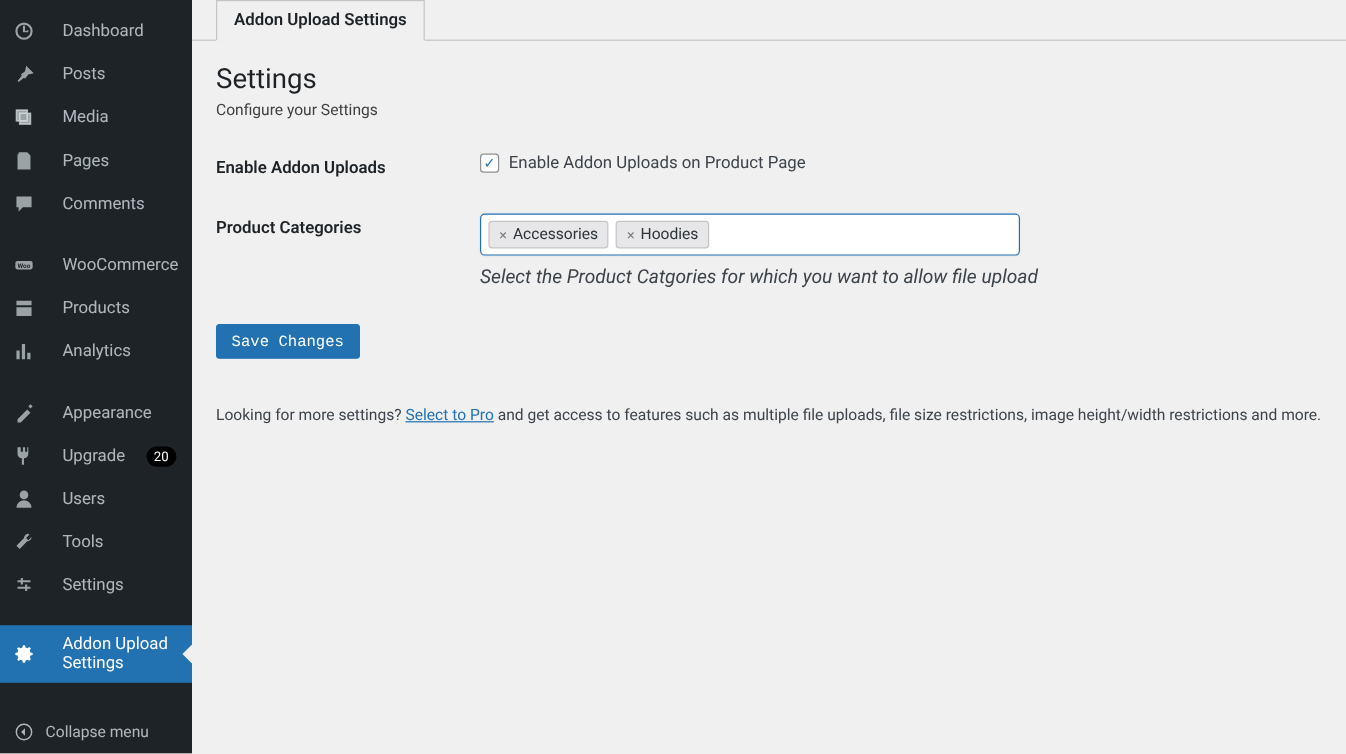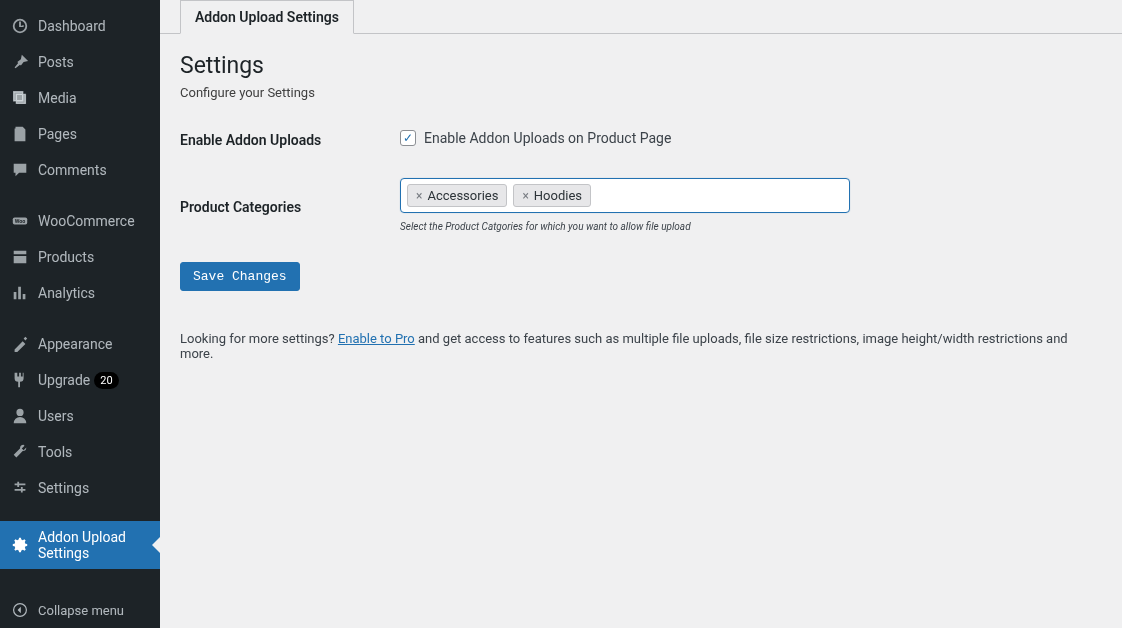--- a/index.html
+++ b/index.html
@@ -26,20 +26,21 @@
 .menu { list-style: none; padding-top: 8px; }
 .menu li { position: relative; }
 .menu a {
   display: flex;
   align-items: center;
   padding: 8px 8px 8px 10px;
   color: rgba(240,246,252,.7);
   text-decoration: none;
   font-size: 14px;
   min-height: 34px;
+  gap: 14px;
 }
 .menu .icon {
   width: 20px; height: 20px;
   margin-right: 8px;
   display: inline-flex;
   align-items: center;
   justify-content: center;
   flex-shrink: 0;
   color: rgba(240,246,252,.6);
 }
@@ -104,21 +105,21 @@
   color: #1d2327;
   margin: 18px 0 6px;
 }
 .subtitle {
   font-size: 13px;
   color: #404040;
   margin-bottom: 28px;
 }
 .form-row {
   display: flex;
-  align-items: center;
+  align-items: flex-start;
   margin-bottom: 30px;
 }
 .form-row .label {
   width: 220px;
   flex-shrink: 0;
   font-weight: 600;
   font-size: 14px;
   color: #1d2327;
   padding-top: 4px;
 }
@@ -151,21 +152,21 @@
   border: 1px solid #c3c4c7;
   border-radius: 3px;
   padding: 3px 8px;
   font-size: 13px;
   color: #2c3338;
   display: inline-flex;
   align-items: center;
   gap: 5px;
 }
 .tag .remove { color: #787c82; cursor: pointer; font-size: 12px; }
-.help-text { font-size: 10px; color: #3c434a; margin-top: 8px; font-style: italic; }
+.help-text { font-size: 16px; color: #3c434a; margin-top: 8px; font-style: italic; }
 .save-btn {
   background: #2271b1;
   border: 1px solid #2271b1;
   color: #fff;
   border-radius: 3px;
   padding: 6px 12px;
   font-size: 13px;
   cursor: pointer;
   font-family: Liberation Mono, monospace;
 }
@@ -421,16 +422,16 @@
               <span>Hoodies</span>
             </span>
           </div>
         <div class="help-text">Select the Product Catgories for which you want to allow file upload</div>
       </div>
     </div>
 
     <button class="save-btn">Save Changes</button>
 
     <p class="promo">
-      <span>Looking for more settings? </span><a href="#">Enable to Pro</a><span> and get access to features such as multiple file uploads, file size restrictions, image height/width restrictions and more.</span>
+      <span>Looking for more settings? </span><a href="#">Select to Pro</a><span> and get access to features such as multiple file uploads, file size restrictions, image height/width restrictions and more.</span>
     </p>
   </main>
 </div>
 
 </body></html>

